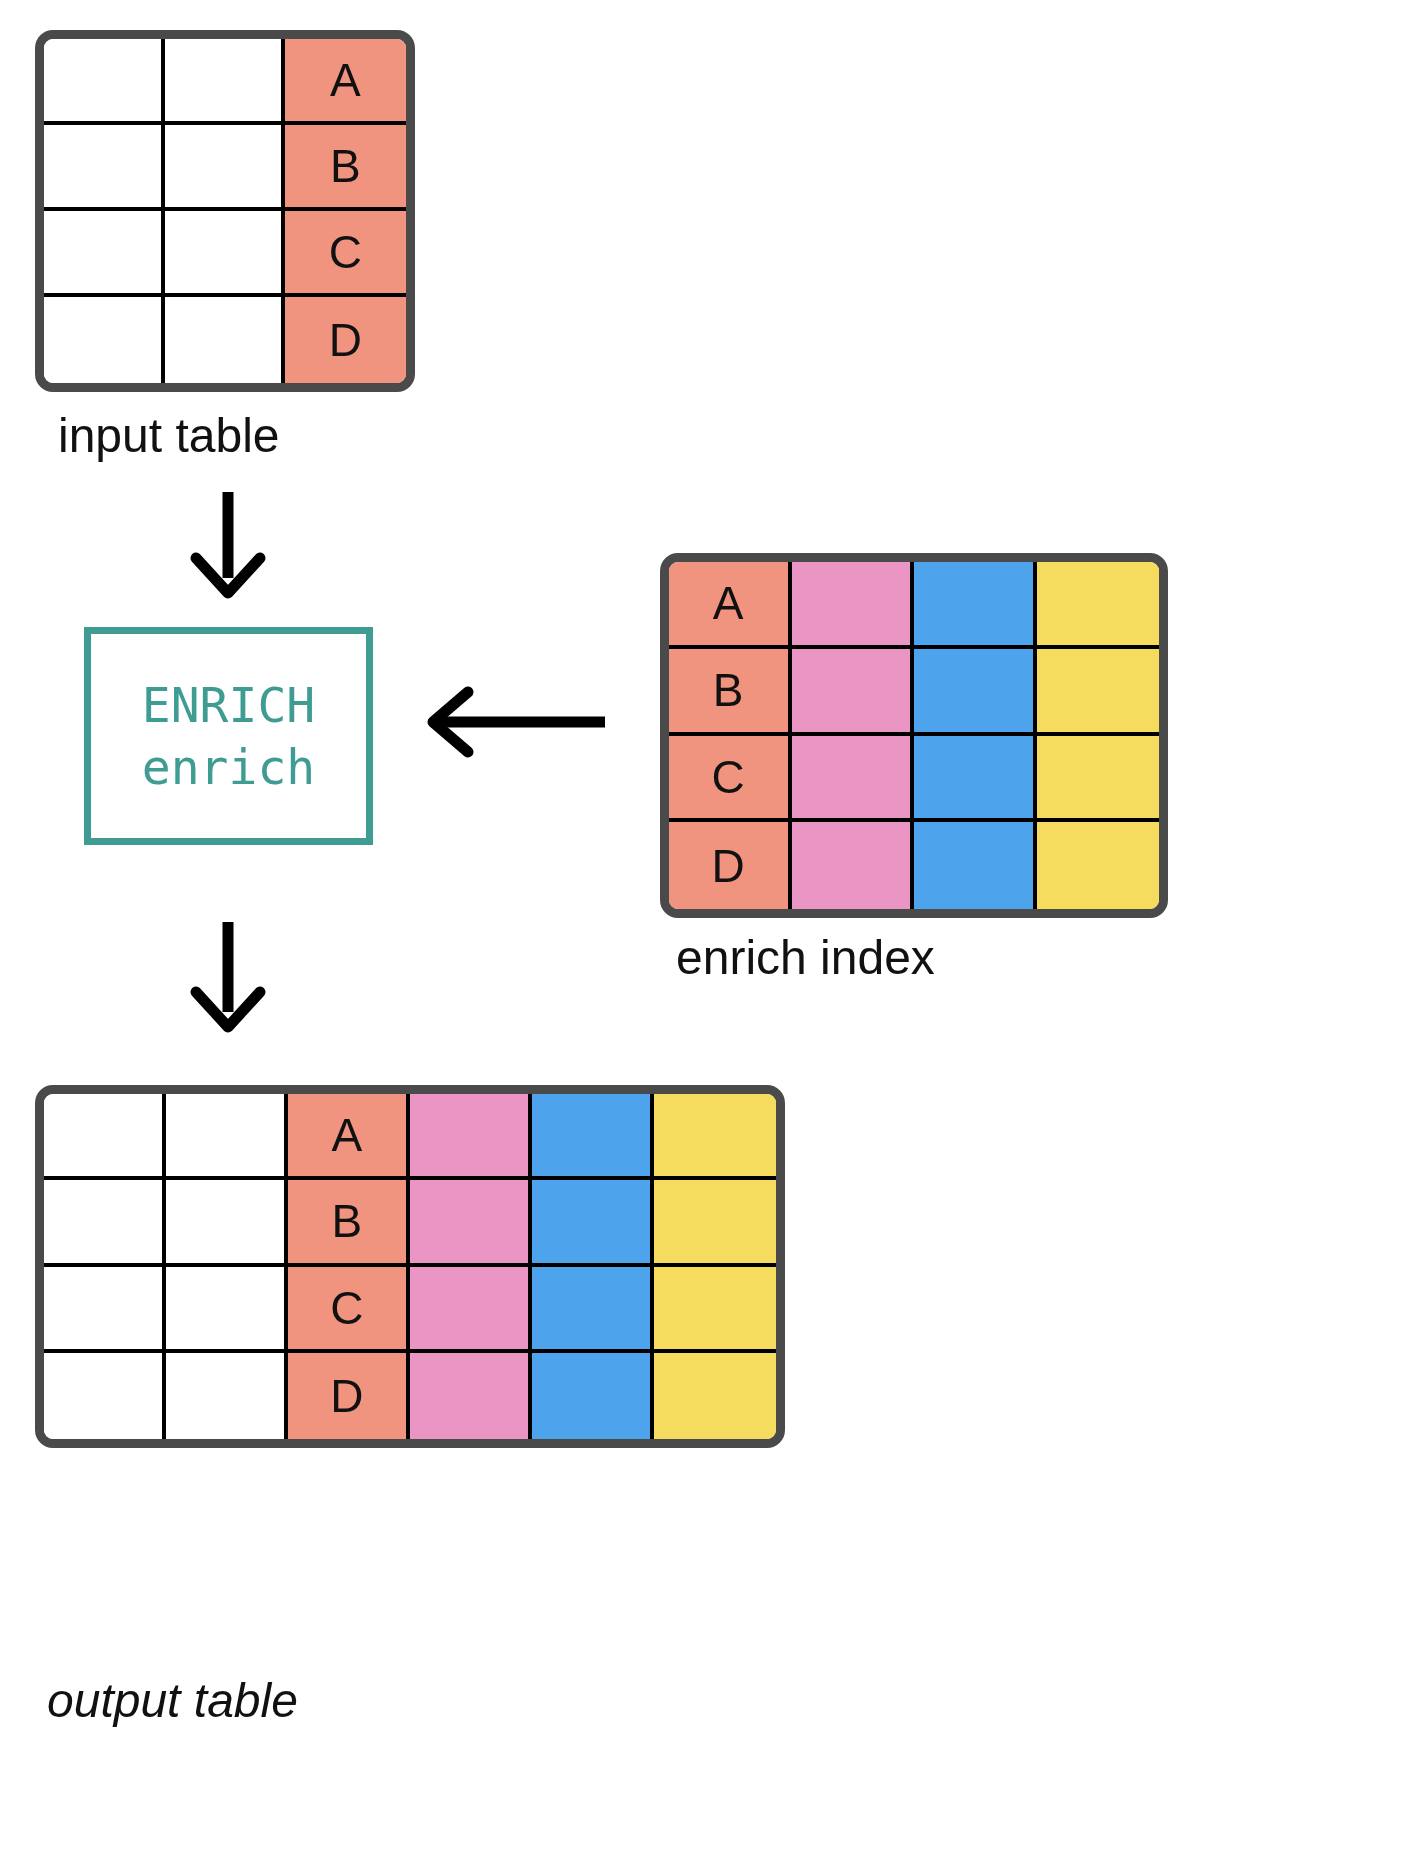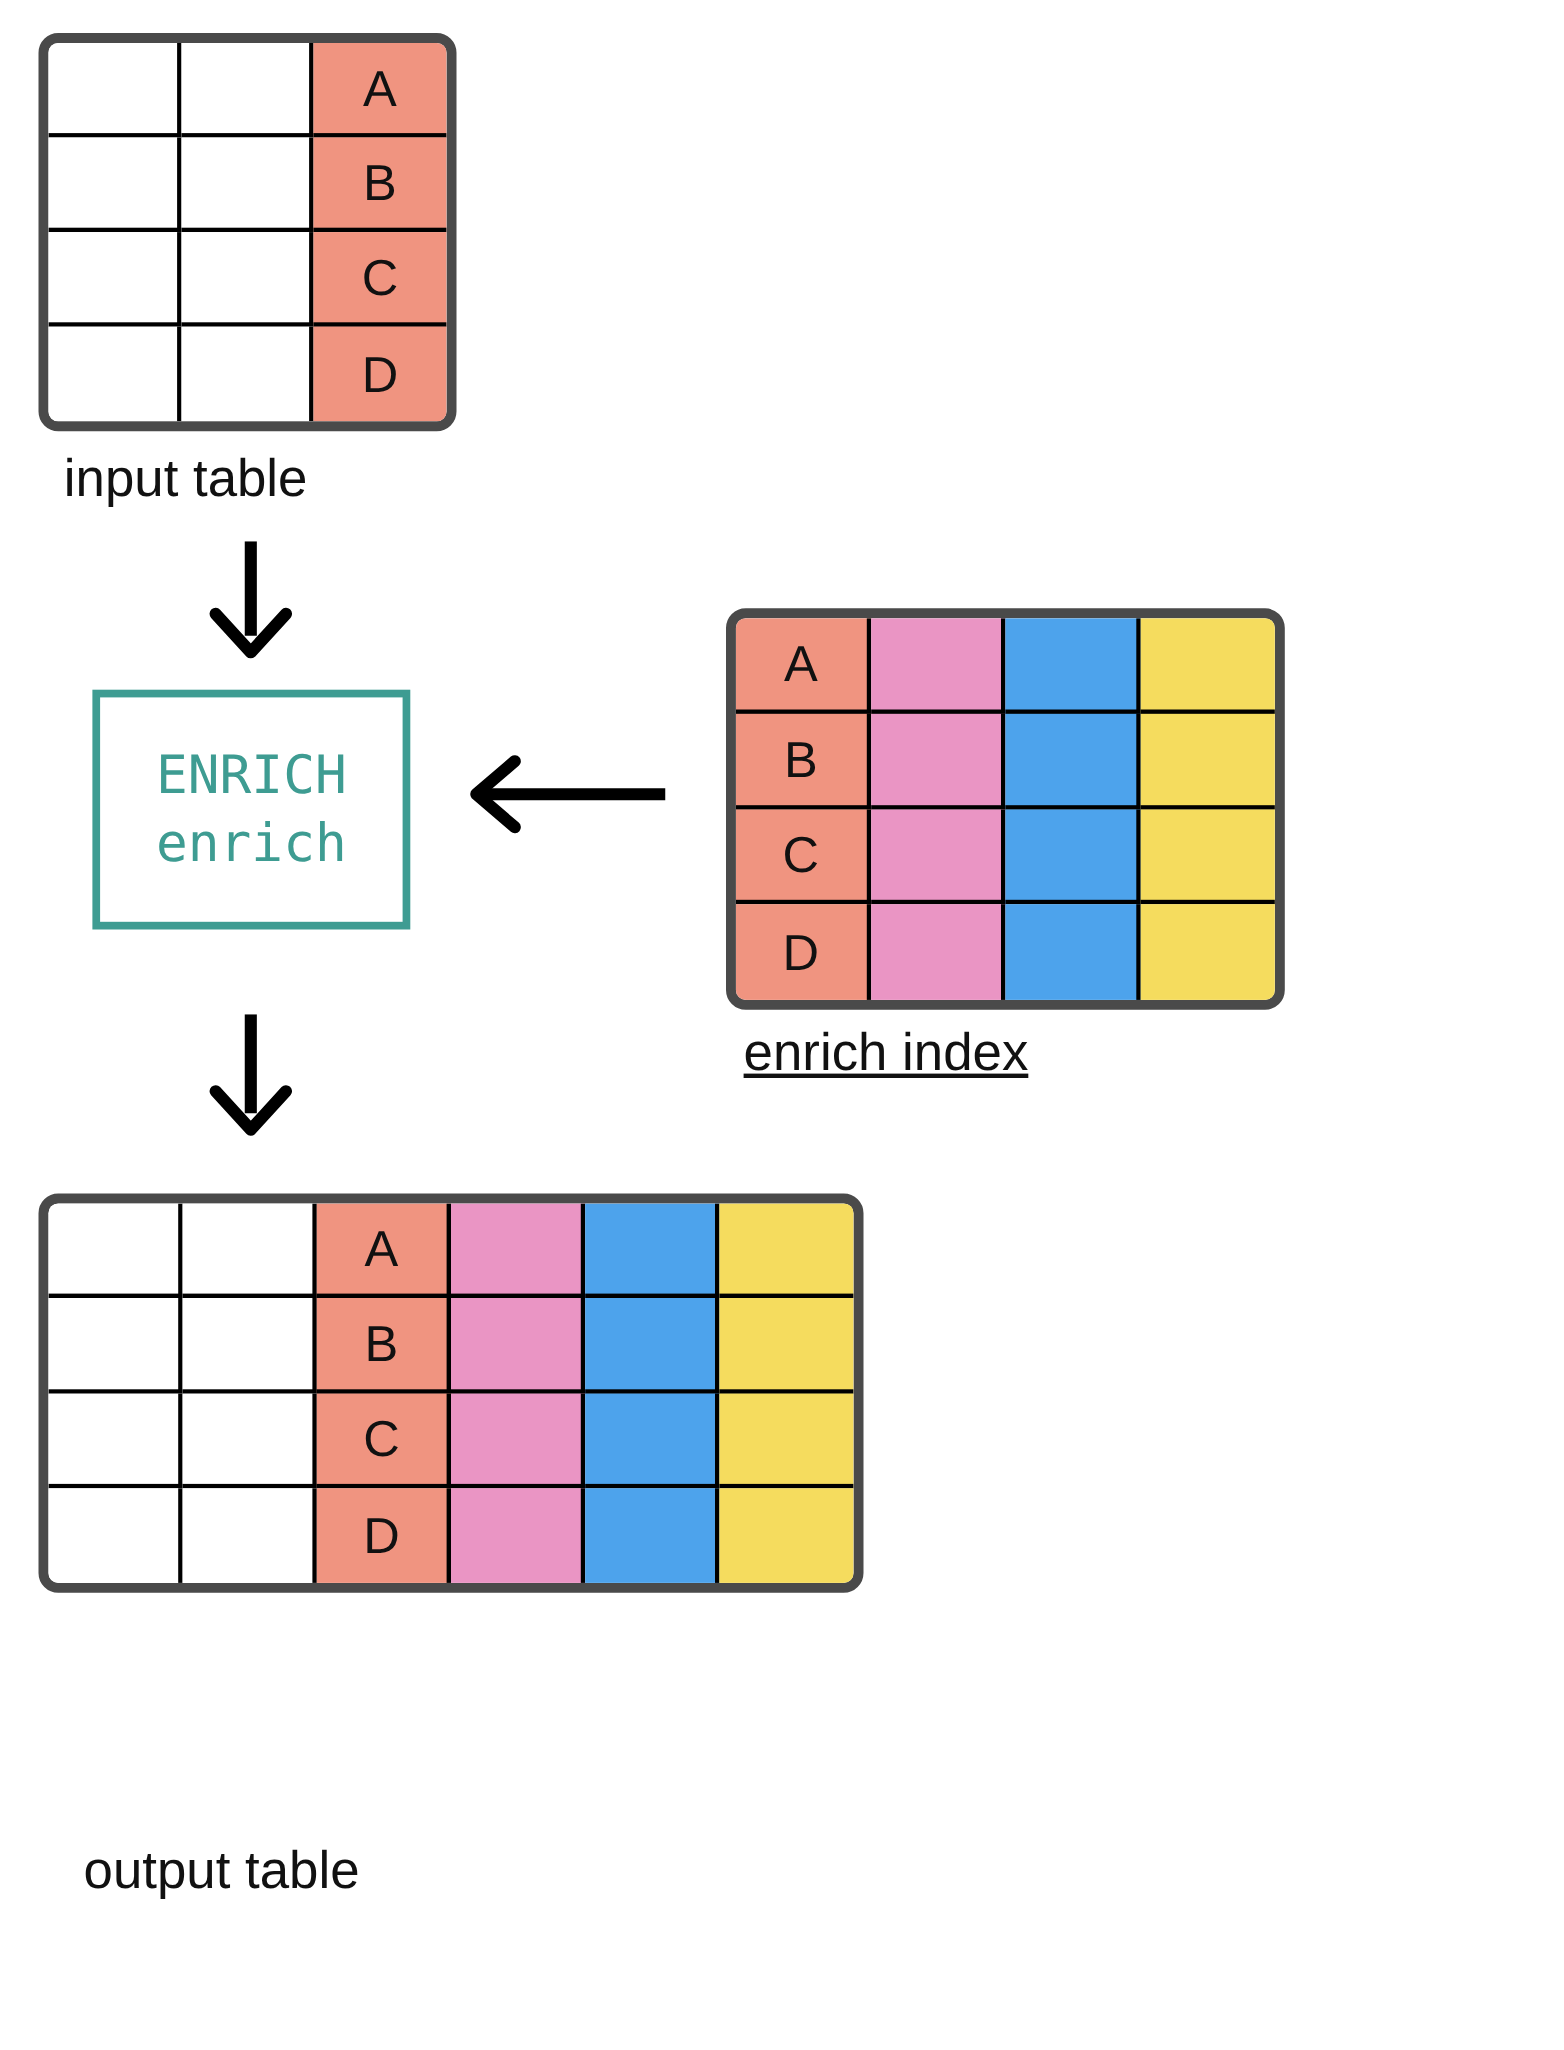--- a/index.html
+++ b/index.html
@@ -137,21 +137,21 @@
       <div class="cell" style="background: rgb(240, 148, 128);">C</div>
       <div class="cell" style="background: rgb(234, 149, 196);"></div>
       <div class="cell" style="background: rgb(77, 163, 236);"></div>
       <div class="cell last-col" style="background: rgb(245, 220, 94);"></div>
       <div class="cell last-row" style="background: rgb(240, 148, 128);">D</div>
       <div class="cell last-row" style="background: rgb(234, 149, 196);"></div>
       <div class="cell last-row" style="background: rgb(77, 163, 236);"></div>
       <div class="cell last-col last-row" style="background: rgb(245, 220, 94);"></div>
     </div>
 
-  <div class="caption" style="left:676px; top:932px;text-decoration:underline;">enrich index</div>
+  <div class="caption" style="left:676px; top:932px;">enrich index</div>
 
   <div class="arrow" style="left:178px; top:922px; width:100px; height:115px;">
     <svg width="100" height="115" viewBox="0 0 100 115">
       <line x1="50" y1="0" x2="50" y2="90" stroke="#000000" stroke-width="11"></line>
       <polyline points="18,70 50,105 82,70" fill="none" stroke="#000000" stroke-width="11" stroke-linecap="round" stroke-linejoin="round"></polyline>
     </svg>
   </div>
 
   <div class="tbl" id="output-table" style="left:35px; top:1085px; width:750px; height:363px;
               grid-template-columns: repeat(6, 1fr);
@@ -175,15 +175,15 @@
       <div class="cell" style="background: rgb(77, 163, 236);"></div>
       <div class="cell last-col" style="background: rgb(245, 220, 94);"></div>
       <div class="cell last-row" style="background: rgb(255, 255, 255);"></div>
       <div class="cell last-row" style="background: rgb(255, 255, 255);"></div>
       <div class="cell last-row" style="background: rgb(240, 148, 128);">D</div>
       <div class="cell last-row" style="background: rgb(234, 149, 196);"></div>
       <div class="cell last-row" style="background: rgb(77, 163, 236);"></div>
       <div class="cell last-col last-row" style="background: rgb(245, 220, 94);"></div>
     </div>
 
-  <div class="caption" style="left:76px; top:1675px;">output table</div>
+  <div class="caption" style="left:47px; top:1675px;font-style:italic;">output table</div>
 
 </div>
 
 </body></html>

